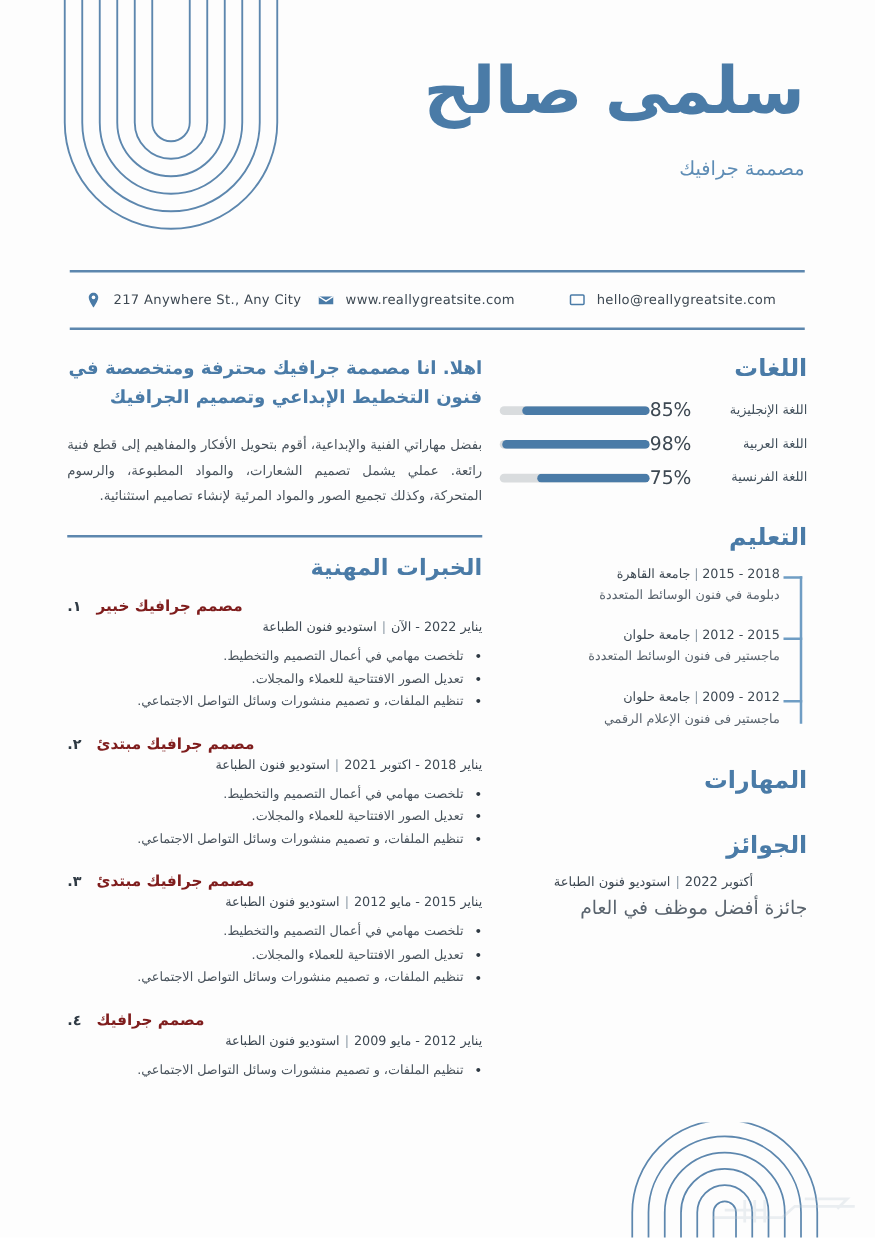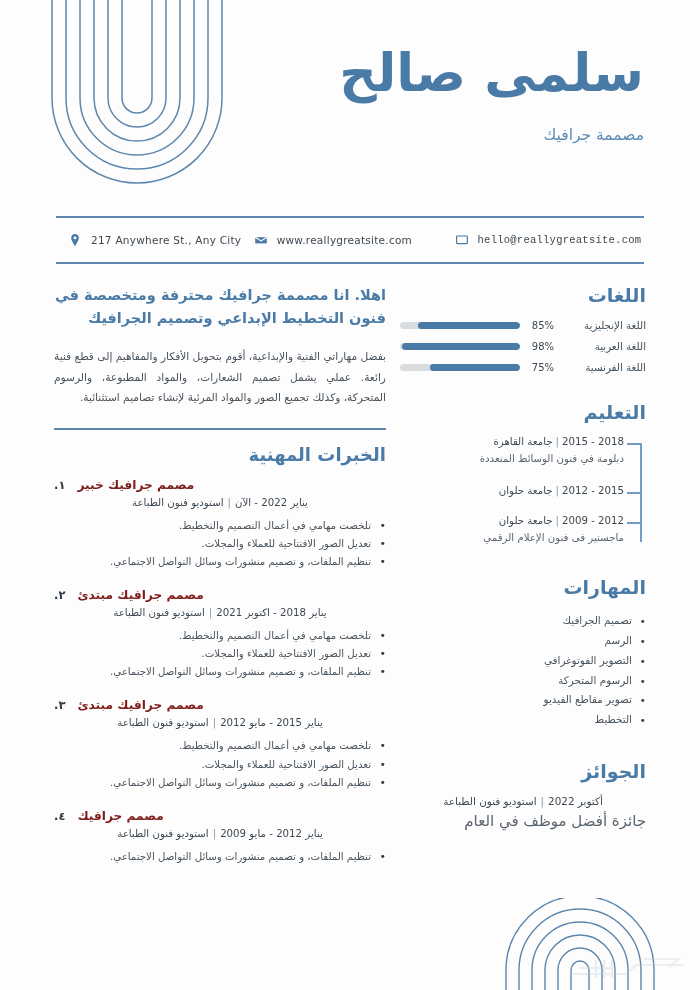--- a/index.html
+++ b/index.html
@@ -99,21 +99,21 @@
   .contact-item {
     display: flex;
     align-items: center;
     gap: 9px;
     font-size: 10.5px;
     color: #3d4852;
     letter-spacing: .25px;
   }
   .contact-item:nth-child(1) { width: 208px; padding-left: 12px; }
   .contact-item:nth-child(2) { width: 212px; }
-  .contact-item:nth-child(3) { width: 200px; font-family: Liberation Mono, monospace; }
+  .contact-item:nth-child(3) { width: 200px; }
   .ci { display: block; width: 14px; height: 14px; flex: 0 0 14px; }
 
   
   .col-left {
     position: absolute;
     left: 54px;
     top: 284px;
     width: 332px;
     direction: rtl;
     text-align: right;
@@ -168,23 +168,23 @@
   }
   .lang-name {
     width: 92px;
     font-size: 10.3px;
     color: #42505c;
     text-align: right;
     flex: 0 0 92px;
   }
   .lang-pct {
     width: 34px;
-    font-size: 10px;
+    font-size: 15px;
     color: #3d4852;
-    text-align: right;
+    text-align: left;
     flex: 0 0 34px;
     direction: ltr;
   }
   .lang-track {
     flex: 1 1 auto;
     height: 7px;
     border-radius: 4px;
     background: #d9dcde;
     overflow: hidden;
     position: relative;
@@ -282,21 +282,20 @@
     font-size: 12.2px;
     font-weight: 700;
     color: #7f1d1d;
     order: 1;
   }
   .exp-head-wrap { display: flex; justify-content: flex-end; }
   .exp-meta {
     font-size: 10.2px;
     color: #3d4852;
     margin-bottom: 9px;
-    text-align: center;
   }
   .exp-meta .sep { color: #8b99a5; padding: 0 4px; }
   .exp-bullets { list-style: none; }
   .exp-bullets li {
     font-size: 10.2px;
     color: #49535c;
     line-height: 1.78;
     position: relative;
     padding-right: 15px;
   }
@@ -494,39 +493,32 @@
         <div class="edu-meta">
           <span>2018 - 2015</span><span class="sep">|</span><span>جامعة القاهرة</span>
         </div>
         <div class="edu-desc">دبلومة في فنون الوسائط المتعددة</div>
       </div>
 
       <div class="edu-item">
         <div class="edu-meta">
           <span>2015 - 2012</span><span class="sep">|</span><span>جامعة حلوان</span>
         </div>
+        <div class="edu-desc">ماجستير فى فنون الوسائط المتعددة</div>
       </div>
 
       <div class="edu-item">
         <div class="edu-meta">
           <span>2012 - 2009</span><span class="sep">|</span><span>جامعة حلوان</span>
         </div>
         <div class="edu-desc">ماجستير فى فنون الإعلام الرقمي</div>
       </div>
     </div>
 
     <div class="sec-title" style="margin-top:30px">المهارات</div>
-    <ul class="skill-list">
-      <li>تصميم الجرافيك</li>
-      <li>الرسم</li>
-      <li>التصوير الفوتوغرافي</li>
-      <li>الرسوم المتحركة</li>
-      <li>تصوير مقاطع الفيديو</li>
-      <li>التخطيط</li>
-    </ul>
 
     <div class="sec-title" style="margin-top:30px">الجوائز</div>
     <div>
       <div class="award-meta">
         <span>أكتوبر 2022</span><span class="sep">|</span><span>استوديو فنون الطباعة</span>
       </div>
       <div class="award-desc">جائزة أفضل موظف في العام</div>
     </div>
 
   </div>

